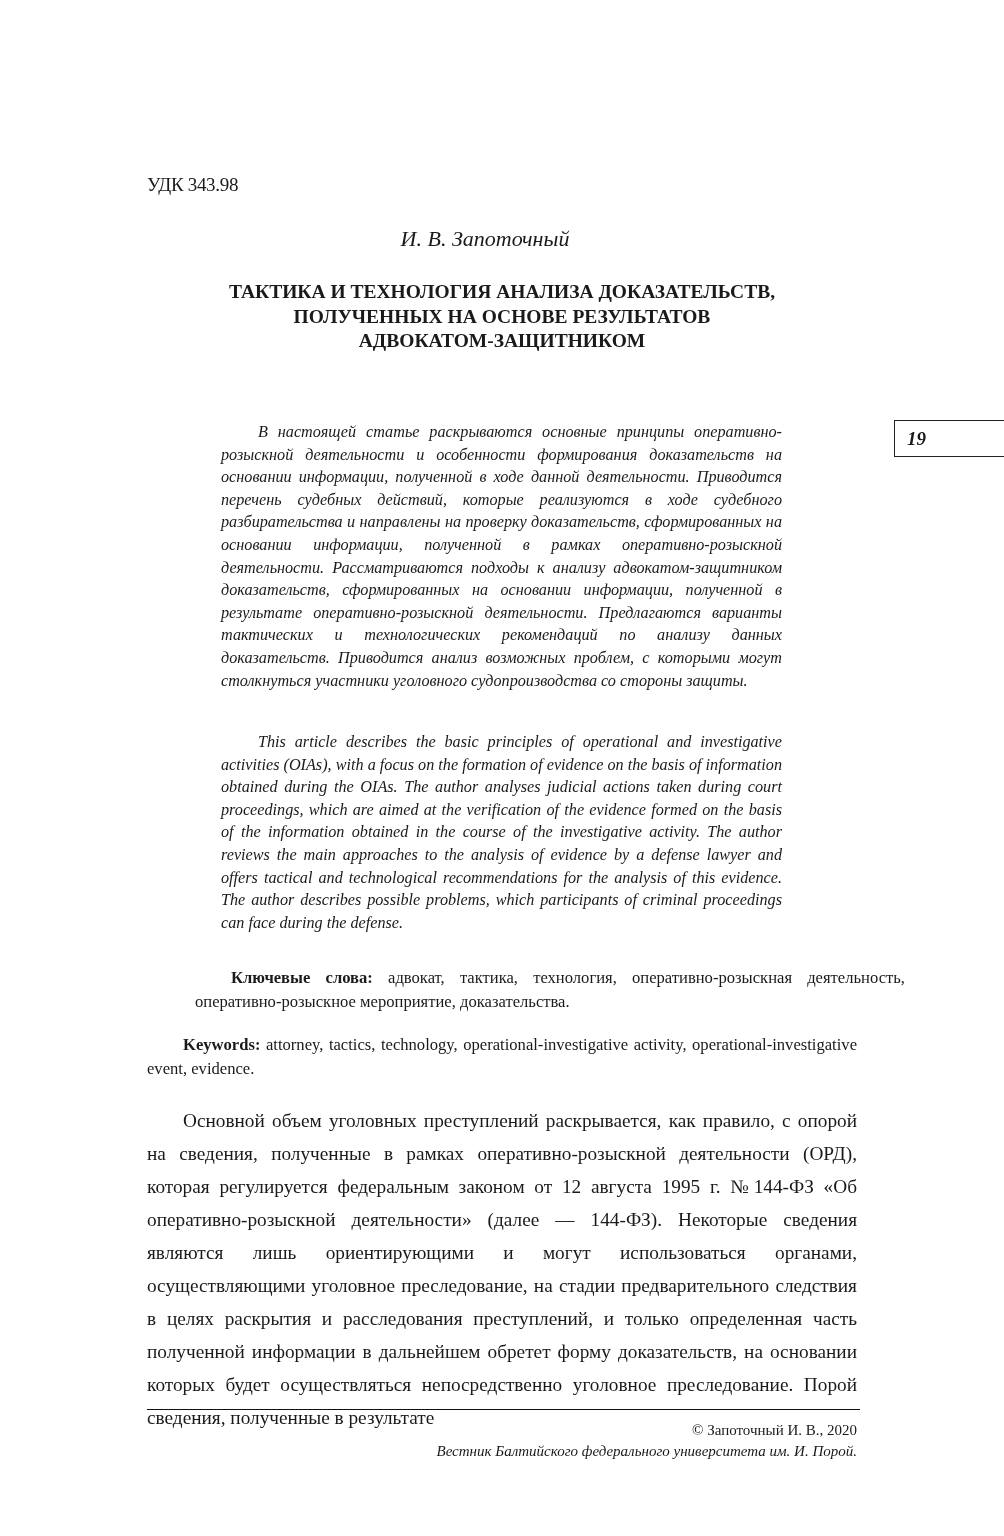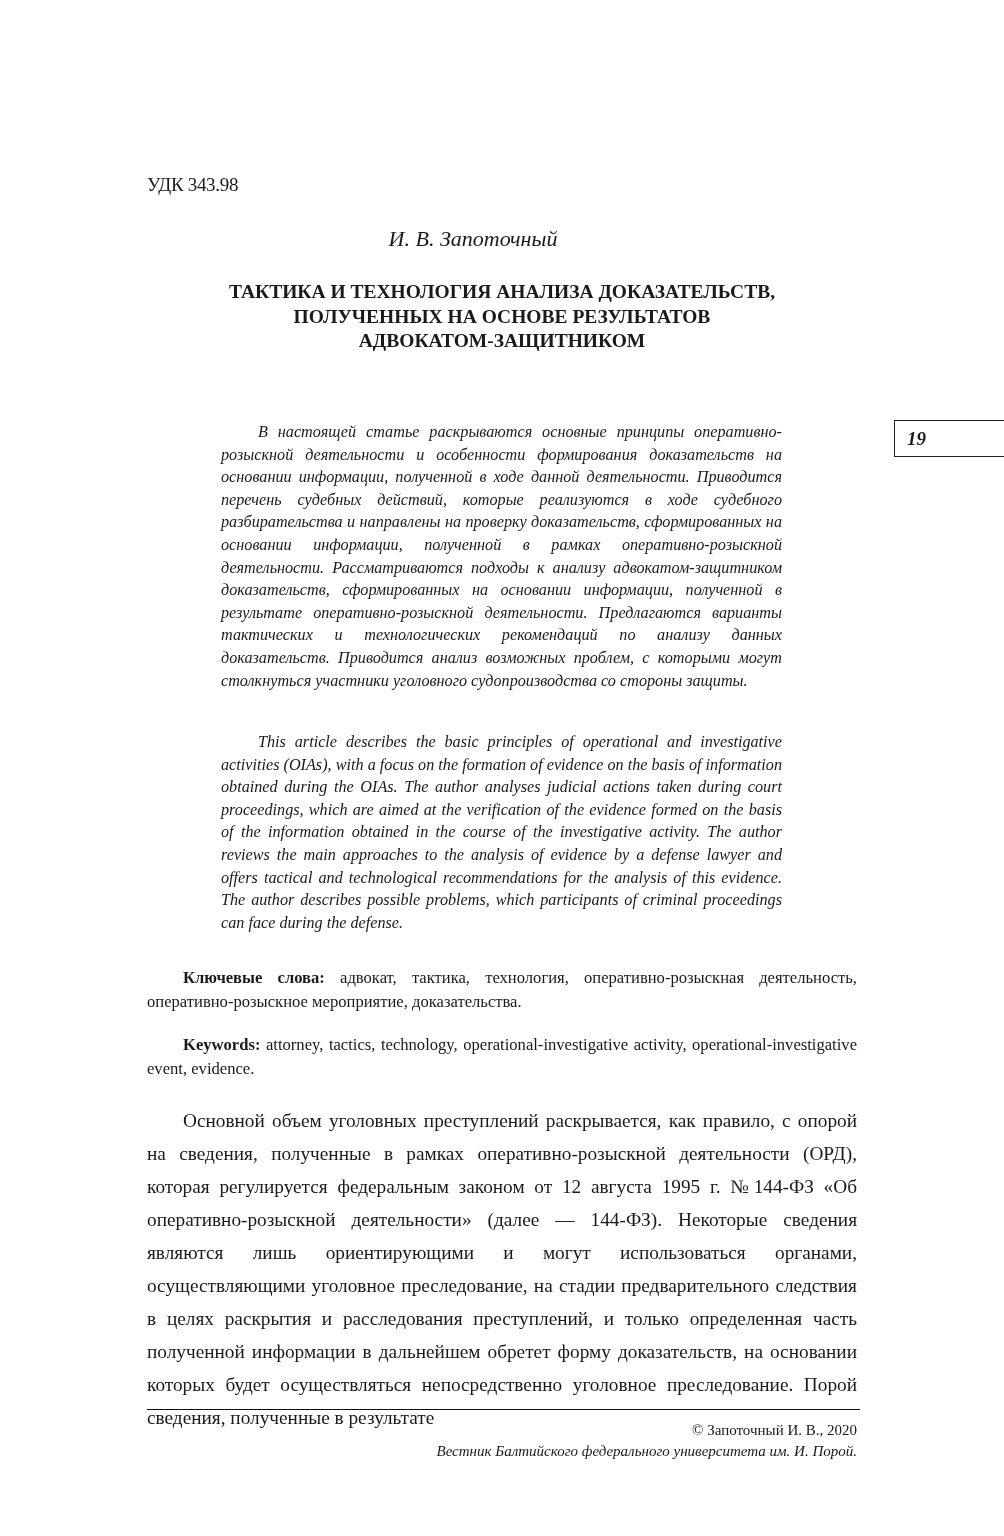--- a/index.html
+++ b/index.html
@@ -1,29 +1,29 @@
 <!DOCTYPE html>
 <html><head>
 <meta charset="utf-8">
 <style>
   html, body { margin: 0; padding: 0; background: #ffffff; }
   body { width: 1004px; height: 1536px; position: relative; overflow: hidden; color: #1a1a1a; font-family: "Liberation Serif", "DejaVu Serif", serif; }
   .abs { position: absolute; }
   #udc { left: 147px; top: 174px; font-size: 19px; letter-spacing: -0.3px; }
-  #author { left: 0; width: 946px; top: 226px; text-align: center; font-size: 22px; font-style: italic; padding-left: 0; }
+  #author { left: 0; width: 946px; top: 226px; text-align: center; font-size: 22px; font-style: italic; padding-left: 12px; }
   #author span { position: relative; left: 0; }
   #title { left: 147px; width: 710px; top: 280px; text-align: center; font-size: 19.5px; font-weight: bold; line-height: 24.5px; }
   .abstract { left: 205px; width: 593px; font-style: italic; font-size: 16.2px; line-height: 22.6px; text-align: justify; hyphens: manual; }
   #abs-ru { top: 405px; }
   #abs-en { top: 715px; }
   .abstract p { margin: 16px; text-indent: 37px; }
   .kw { left: 147px; width: 710px; font-size: 16.6px; line-height: 23.5px; text-align: justify; }
   .kw p { margin: 0; text-indent: 36px; }
   .kw b { font-weight: bold; }
-  #kw-ru { top: 966px; }
+  #kw-ru { top: 966px; margin-left: 48px; }
   #kw-en { top: 1033px; }
   #body-text { left: 147px; width: 710px; top: 1104px; font-size: 19.3px; line-height: 33px; text-align: justify; }
   #body-text p { margin: 0; text-indent: 36px; }
   #footer-rule { left: 147px; width: 713px; top: 1409px; height: 0; border-top: 1.6px solid #111; }
   #footer { right: 147px; top: 1420px; text-align: right; font-size: 15px; line-height: 20.5px; }
   #footer .journal { font-style: italic; }
   #page-num-box { left: 894px; top: 420px; width: 112px; height: 37px; border: 1.3px solid #222; border-right: none; box-sizing: border-box; }
   #page-num { position: absolute; left: 12px; top: 7px; font-size: 19px; font-weight: bold; font-style: italic; }
 </style>
 </head>

